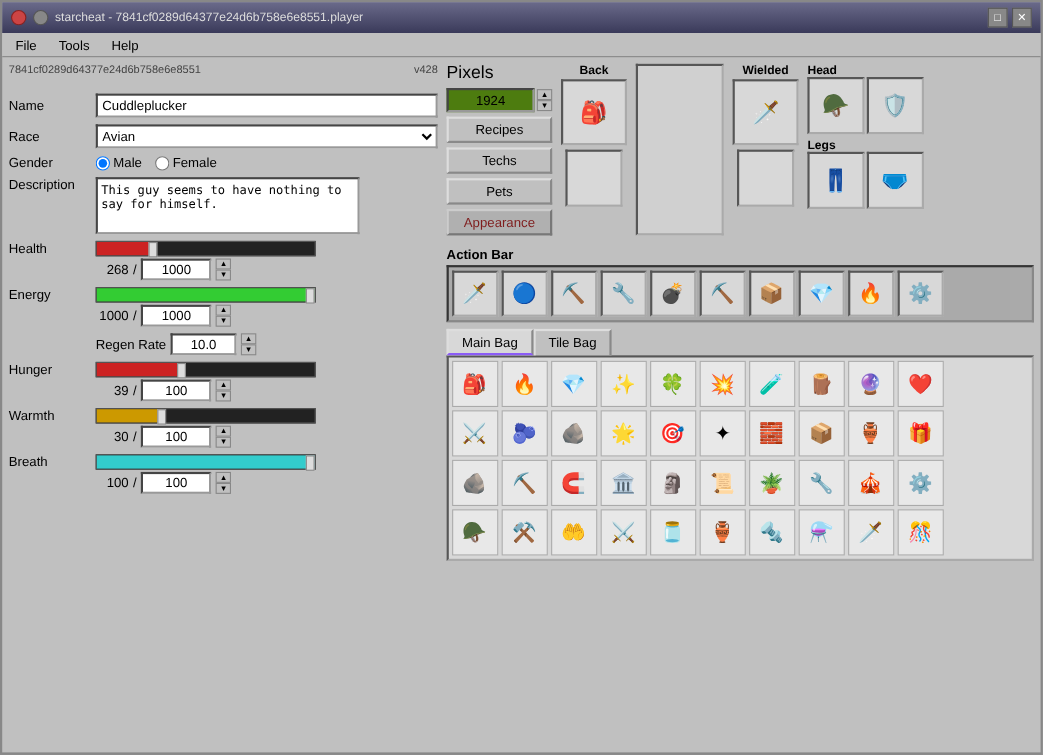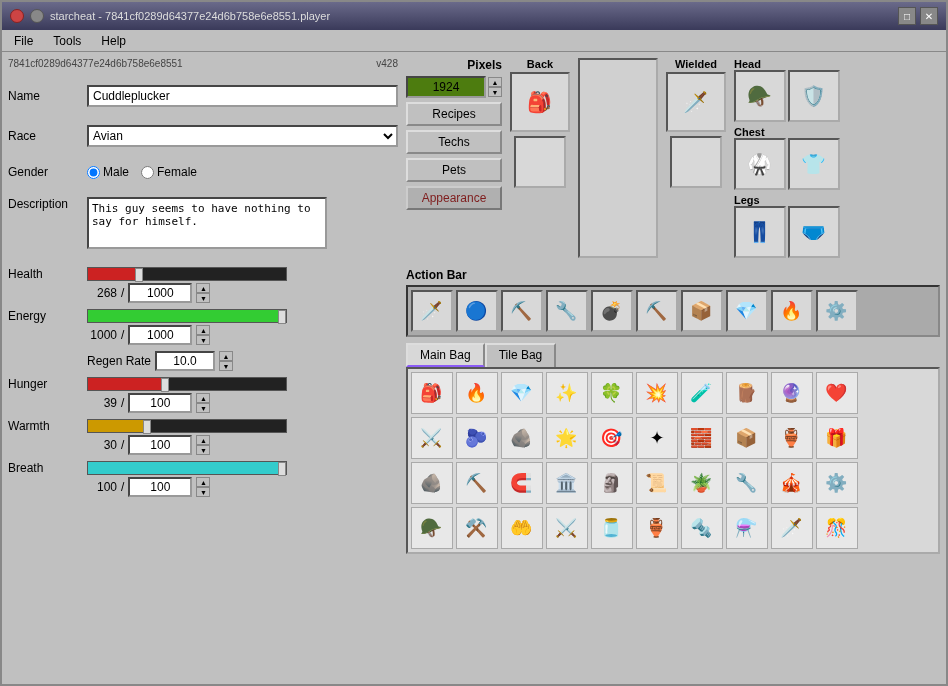--- a/index.html
+++ b/index.html
@@ -92,21 +92,21 @@
     .player-id {
       font-size: 10px;
       color: #444;
       margin-bottom: 16px;
       display: flex;
       justify-content: space-between;
     }
     .form-row {
       display: flex;
       align-items: center;
-      margin-bottom: 18px;
+      margin-bottom: 6px;
       gap: 4px;
     }
     .form-label {
       width: 75px;
       font-size: 12px;
       color: #000;
     }
     .form-input {
       flex: 1;
       height: 22px;
@@ -221,21 +221,21 @@
     }
     .right-top {
       display: flex;
       gap: 8px;
     }
     .pixels-section {
       display: flex;
       flex-direction: column;
       gap: 4px;
     }
-    .pixels-label { font-size: 12px; font-weight: bold; text-align: right; }
+    .pixels-label { font-size: 16px; font-weight: normal; }
     .pixels-input-row {
       display: flex;
       align-items: center;
       gap: 2px;
     }
     .pixels-input {
       width: 80px;
       height: 22px;
       border: 2px inset #999;
       background: #4d7c0f;
@@ -564,27 +564,20 @@
             <div class="equip-slot" style="width:52px;height:52px;margin-top:2px;"></div>
           </div>
         </div>
 
         <div class="head-chest-legs">
           <div class="hcl-group">
             <span class="slot-group-label">Head</span>
             <div class="hcl-slots">
               <div class="equip-slot">🪖</div>
               <div class="equip-slot">🛡️</div>
-            </div>
-          </div>
-          <div class="hcl-group">
-            <span class="slot-group-label">Chest</span>
-            <div class="hcl-slots">
-              <div class="equip-slot">🥋</div>
-              <div class="equip-slot">👕</div>
             </div>
           </div>
           <div class="hcl-group">
             <span class="slot-group-label">Legs</span>
             <div class="hcl-slots">
               <div class="equip-slot">👖</div>
               <div class="equip-slot">🩲</div>
             </div>
           </div>
         </div>

